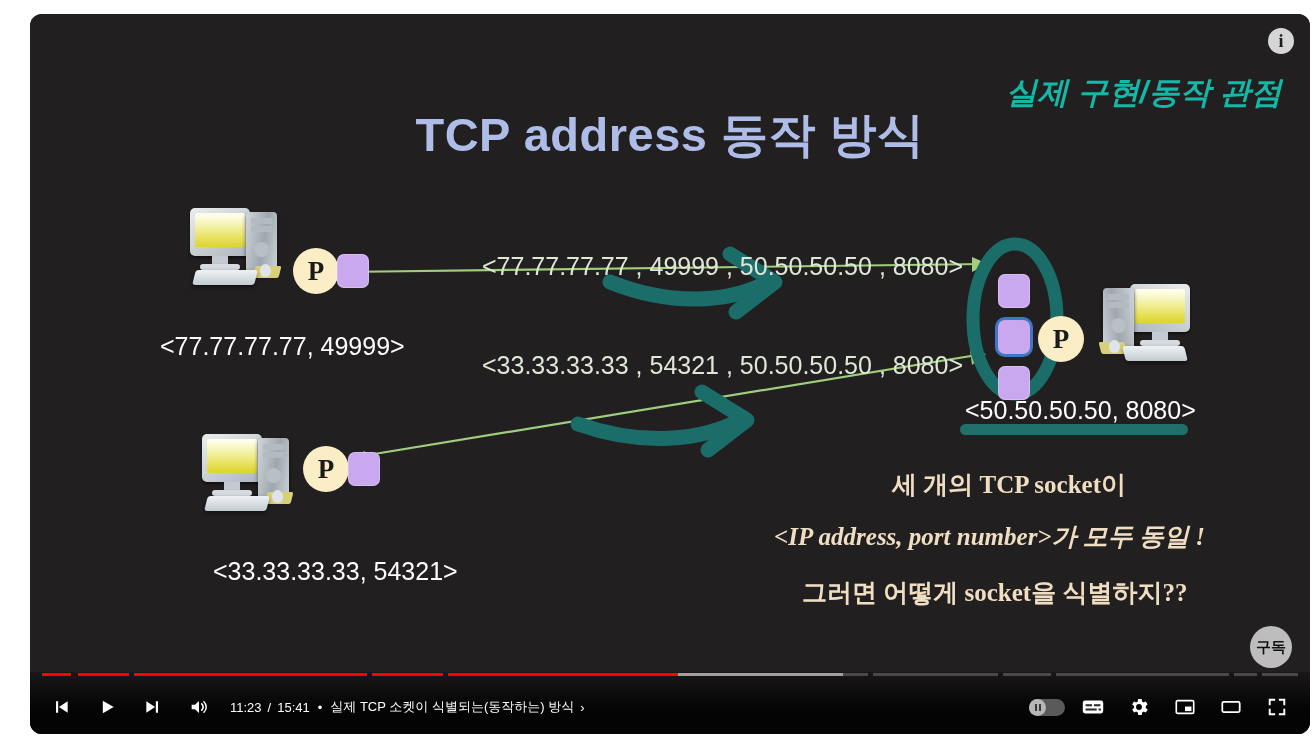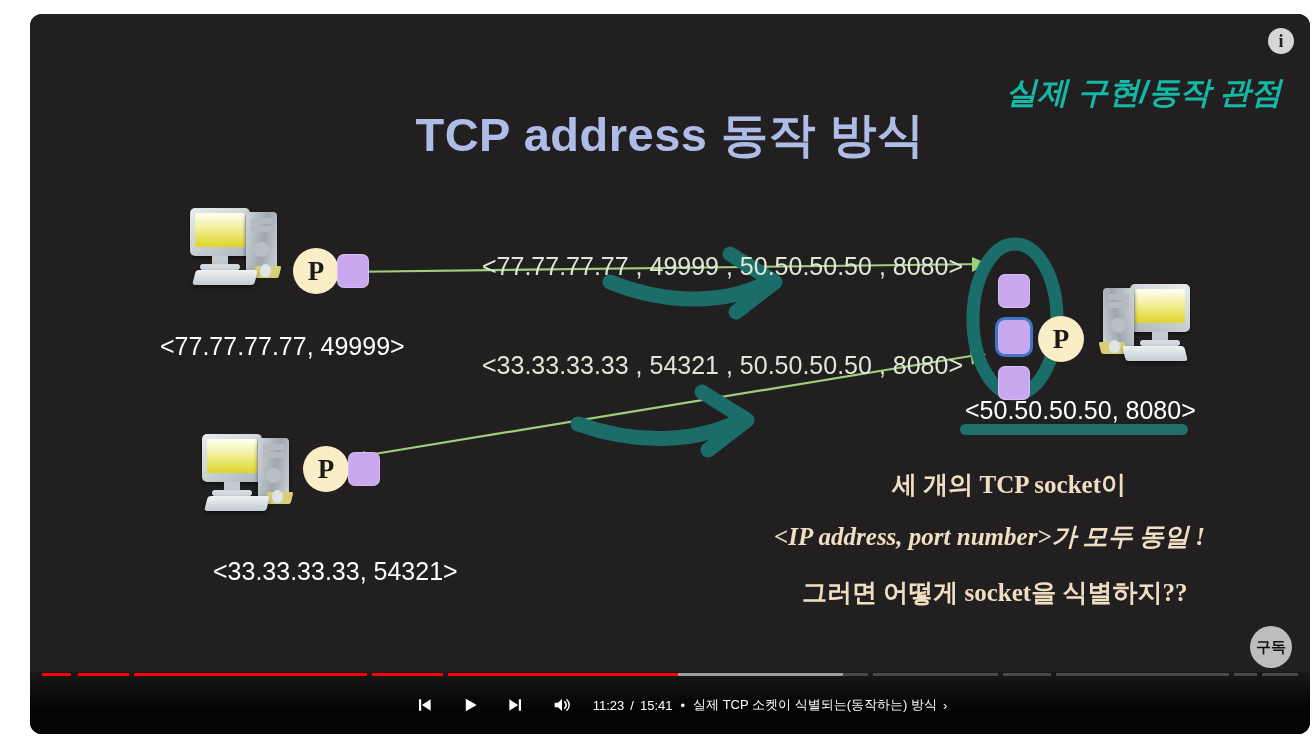--- a/index.html
+++ b/index.html
@@ -191,21 +191,21 @@
     position: absolute; top: 1px; height: 3px;
     background: rgba(255,255,255,.22);
     overflow: hidden;
   }
   .chapter .buf { position: absolute; left: 0; top: 0; height: 100%; background: rgba(255,255,255,.48); }
   .chapter .play { position: absolute; left: 0; top: 0; height: 100%; background: #ff0000; }
 
   .ctl-row {
     position: absolute; left: 0; right: 0; top: 10px;
     height: 48px;
-    display: flex; align-items: center; flex-direction: column;
+    display: flex; align-items: flex-end;
   }
   .ctl-left { display: flex; align-items: center; padding-left: 8px; }
   .ctl-right { display: flex; align-items: center; margin-left: auto; padding-right: 10px; }
   .btn {
     width: 46px; height: 46px;
     display: flex; align-items: center; justify-content: center;
     color: #fff;
   }
   .time-title {
     color: #fff; font-size: 13px;

